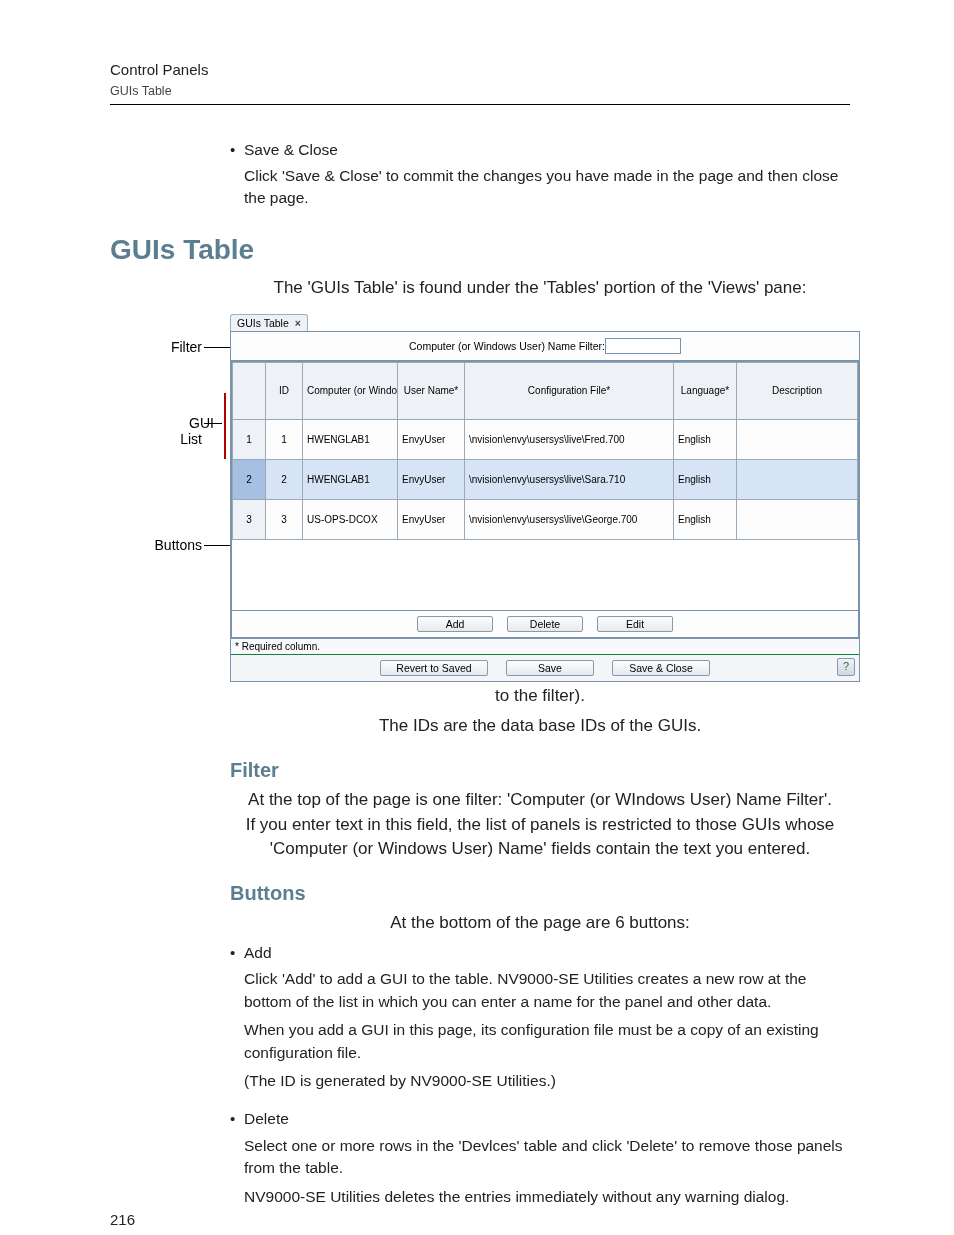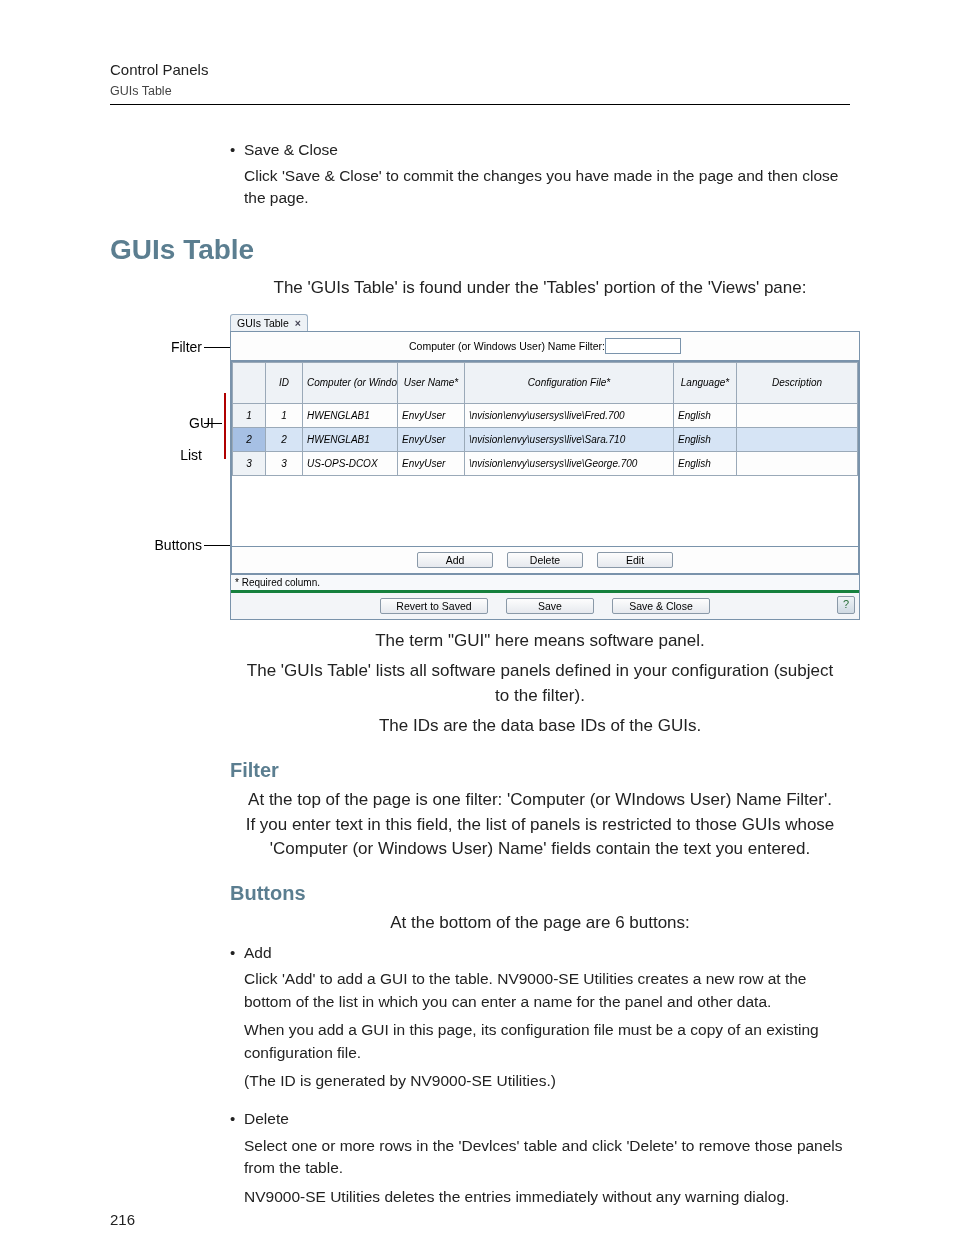--- a/index.html
+++ b/index.html
@@ -130,26 +130,25 @@
     border: 1px solid #7a93ab;
     margin: 0;
   }
   table.grid {
     border-collapse: collapse;
     width: 100%;
     table-layout: fixed;
   }
   table.grid th, table.grid td {
     border: 1px solid #9aa9b8;
-    padding: 6px 4px;
+    padding: 14px 4px;
     font-size: 10px;
     overflow: hidden;
     white-space: nowrap;
     text-overflow: clip;
-    font-style: italic;
   }
   table.grid th {
     background: #eef2f6;
     font-weight: normal;
     text-align: center;
     height: 28px;
     line-height: 1.1;
   }
   .rowhdr {
     background: #eef2f6;
@@ -190,21 +189,21 @@
     padding: 2px 4px;
     border-top: 1px solid #7a93ab;
     background: #f7f9fb;
   }
   .bottom-bar {
     display: flex;
     justify-content: center;
     align-items: center;
     gap: 18px;
     padding: 5px 0;
-    border-top: 3px solid #15803d;
+    border-top: 1px solid #15803d;
     position: relative;
     background: #f3f5f8;
   }
   .help-icon {
     position: absolute;
     right: 4px;
     top: 3px;
     width: 16px;
     height: 16px;
     border: 1px solid #8a99a8;
@@ -248,21 +247,21 @@
   <div class="body-col">
     <div class="para">The 'GUIs Table' is found under the 'Tables' portion of the 'Views' pane:</div>
   </div>
 
   <div class="figure-wrap">
 
     <div class="callout" style="left:0; top:28px; width:92px;">Filter</div>
     <div class="callout-line" style="left:94px; top:36px; width:26px;"></div>
 
     <div class="callout" style="left:12px; top:104px; width:92px;">GUI</div>
-    <div class="callout" style="left:0; top:136px; width:92px;">List</div>
+    <div class="callout" style="left:0; top:120px; width:92px;">List</div>
     <div class="callout-line" style="left:94px; top:112px; width:18px;"></div>
     <div class="callout-vline" style="left:114px; top:82px; height:66px;"></div>
 
     <div class="callout" style="left:0; top:226px; width:92px;">Buttons</div>
     <div class="callout-line" style="left:94px; top:234px; width:26px;"></div>
 
     <div class="app-window">
       <div class="tab-bar">
         <div class="tab">
           <span>GUIs Table</span>

